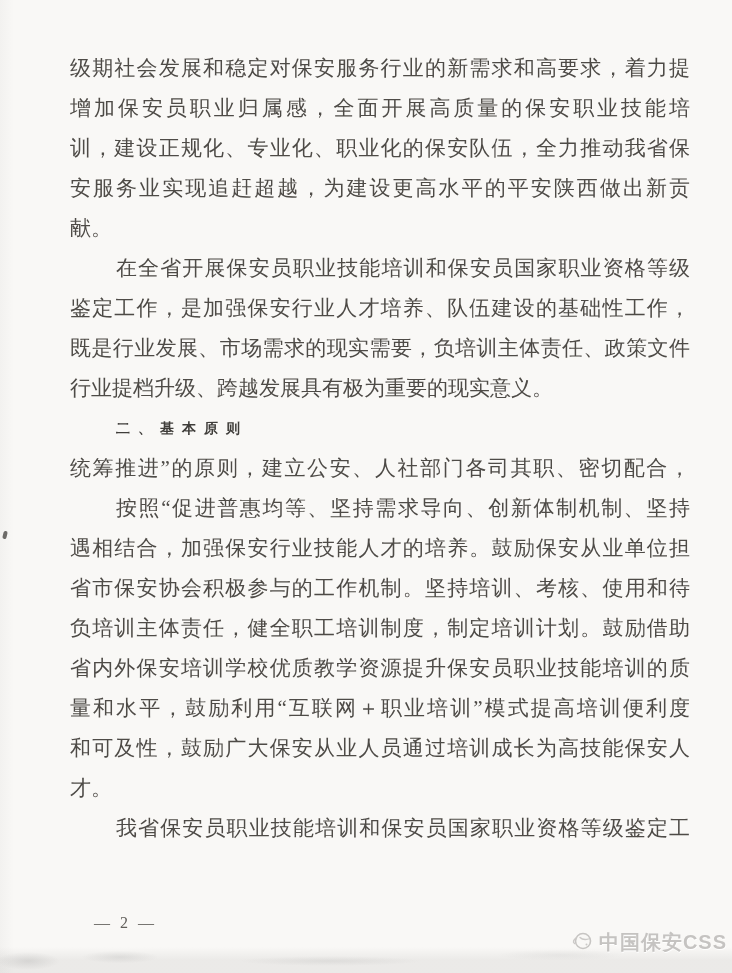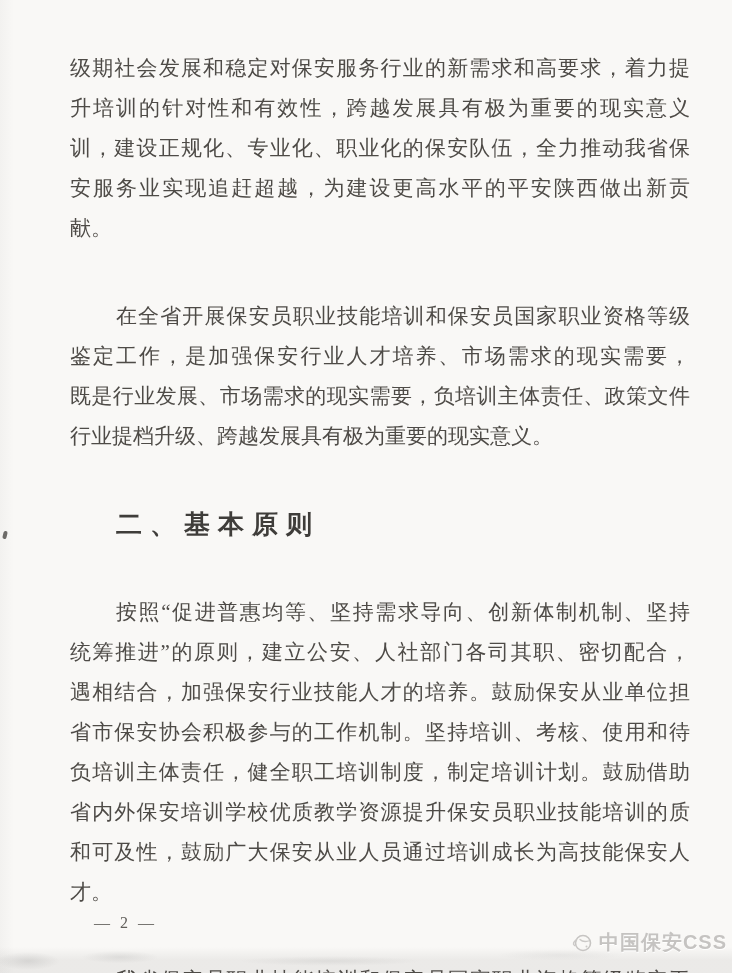--- a/index.html
+++ b/index.html
@@ -44,44 +44,43 @@
     box-sizing: border-box;
     white-space: nowrap;
   }
   .line.j {
     white-space: normal;
     text-align: justify;
     text-align-last: justify;
   }
   .line.ind {
     padding-left: 46px;
-    margin-top: 48px;
   }
   .line.bold {
     font-family: "Liberation Sans", sans-serif;
     font-weight: 700;
-    font-size: 26px;
+    font-size: 14px;
     letter-spacing: 8px;
     color: #3f3d3a;
   }
   .page-number {
     position: absolute;
     left: 94px;
     top: 914px;
     font-size: 16px;
     letter-spacing: 3px;
     color: #615e5a;
     font-family: "Liberation Serif", serif;
   }
   .watermark {
     position: absolute;
     right: 5px;
     top: 929px;
     display: flex;
-    align-items: center;
+    align-items: flex-start;
     gap: 5px;
     color: #c5c3c1;
     font-family: "Liberation Sans", sans-serif;
     font-weight: 700;
     font-size: 20px;
     letter-spacing: 1px;
     text-shadow: 0.5px 0.5px 0 rgba(255,255,255,0.9);
   }
   .watermark svg { display: block; }
   .speck {
@@ -95,35 +94,36 @@
     transform: rotate(14deg);
   }
 </style>
 </head>
 <body>
 
 <div class="scan">
 
   <div class="doc">
       <div class="line j">级期社会发展和稳定对保安服务行业的新需求和高要求，着力提</div>
-      <div class="line j">升培训的针对性和有效性，跨越发展具有极为重要的现实意义</div>
+      <div class="line j">增加保安员职业归属感，全面开展高质量的保安职业技能培</div>
       <div class="line j">训，建设正规化、专业化、职业化的保安队伍，全力推动我省保</div>
       <div class="line j">安服务业实现追赶超越，为建设更高水平的平安陕西做出新贡</div>
       <div class="line">献。</div>
       <div class="line j ind">在全省开展保安员职业技能培训和保安员国家职业资格等级</div>
-      <div class="line j">鉴定工作，是加强保安行业人才培养、市场需求的现实需要，</div>
+      <div class="line j">鉴定工作，是加强保安行业人才培养、队伍建设的基础性工作，</div>
       <div class="line j">既是行业发展、市场需求的现实需要，负培训主体责任、政策文件</div>
       <div class="line">行业提档升级、跨越发展具有极为重要的现实意义。</div>
       <div class="line ind bold">二、基本原则</div>
+      <div class="line j">统筹推进”的原则，建立公安、人社部门各司其职、密切配合，</div>
       <div class="line j ind">按照“促进普惠均等、坚持需求导向、创新体制机制、坚持</div>
-      <div class="line j">统筹推进”的原则，建立公安、人社部门各司其职、密切配合，</div>
       <div class="line j">遇相结合，加强保安行业技能人才的培养。鼓励保安从业单位担</div>
       <div class="line j">省市保安协会积极参与的工作机制。坚持培训、考核、使用和待</div>
       <div class="line j">负培训主体责任，健全职工培训制度，制定培训计划。鼓励借助</div>
       <div class="line j">省内外保安培训学校优质教学资源提升保安员职业技能培训的质</div>
+      <div class="line j">量和水平，鼓励利用“互联网＋职业培训”模式提高培训便利度</div>
       <div class="line j">和可及性，鼓励广大保安从业人员通过培训成长为高技能保安人</div>
       <div class="line">才。</div>
       <div class="line j ind">我省保安员职业技能培训和保安员国家职业资格等级鉴定工</div>
     </div>
 
   <div class="speck"></div>
 
   <div class="page-number">— 2 —</div>
 
   <div class="watermark">

